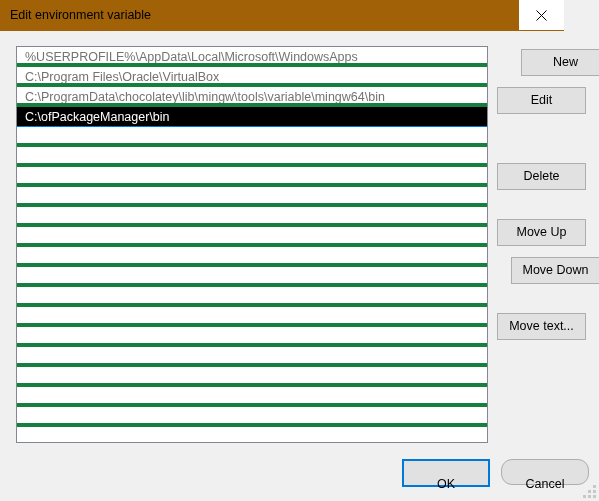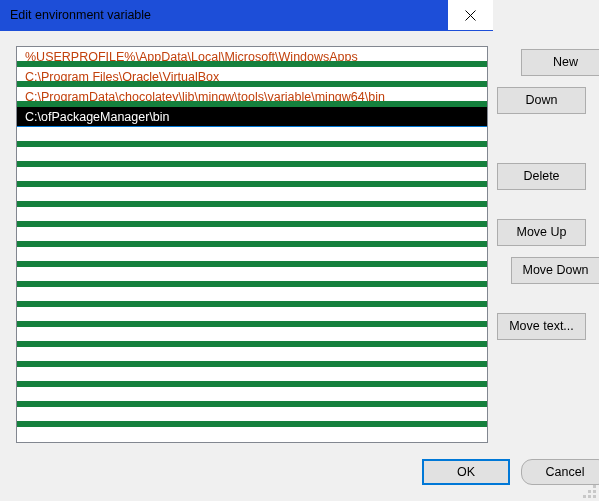--- a/index.html
+++ b/index.html
@@ -14,23 +14,23 @@
     font-size: 12px;
     color: #000000;
     overflow: hidden;
     position: relative;
   }
 
   
   .titlebar {
     position: absolute;
     left: 0; top: 0;
-    width: 493px;
+    width: 564px;
     height: 31px;
-    background: #1d4ed8;
+    background: #a16207;
     border-bottom: 2px solid #0c4a6e;
   }
   .titlebar-text {
     position: absolute;
     left: 10px;
     top: 8px;
     font-size: 12.5px;
     color: #000000;
     white-space: nowrap;
   }
@@ -68,24 +68,24 @@
     background: #ffffff;
     border: 1px solid #828790;
     box-sizing: border-box;
     overflow: hidden;
   }
   .list-row {
     height: 20px;
     line-height: 20px;
     padding-left: 8px;
     box-sizing: border-box;
-    border-bottom: 6px solid #15803d;
+    border-bottom: 4px solid #15803d;
     white-space: nowrap;
     overflow: hidden;
-    color: #c2410c;
+    color: #737373;
     font-size: 12.5px;
     cursor: default;
   }
   .list-row.selected {
     background: #000000;
     color: #ffffff;
     border-bottom: 1px solid #0078d7;
   }
   .list-row.empty {
     padding-left: 0;
@@ -123,22 +123,21 @@
     height: 26px;
     background: #e1e1e1;
     border: 1px solid #adadad;
     box-sizing: border-box;
     font-family: "Liberation Sans", sans-serif;
     font-size: 12.5px;
     color: #000000;
     text-align: center;
     line-height: 24px;
     cursor: default;
-    padding: 0;
-    margin-left: 20px;
+    padding: 12px;
   }
   #btn-ok {
     left: 402px;
     top: 428px;
     border: 2px solid #0078d7;
     line-height: 22px;
   }
   #btn-cancel {
     left: 501px;
     top: 428px;
@@ -197,21 +196,21 @@
       <div class="list-row empty"></div>
       <div class="list-row empty"></div>
       <div class="list-row empty"></div>
       <div class="list-row empty"></div>
       <div class="list-row empty"></div>
       <div class="list-row empty"></div>
       <div class="list-row empty"></div>
     </div>
 
   <button class="btn" id="btn-new">New</button>
-  <button class="btn" id="btn-edit">Down</button>
+  <button class="btn" id="btn-edit">Edit</button>
   <button class="btn" id="btn-delete">Delete</button>
   <button class="btn" id="btn-move-up">Move Up</button>
   <button class="btn" id="btn-move-down">Move Down</button>
   <button class="btn" id="btn-edit-text">Move text...</button>
 
   <button class="btn-bottom" id="btn-ok">OK</button>
   <button class="btn-bottom" id="btn-cancel">Cancel</button>
 
   <div class="resize-grip">
     <i class="g1"></i>

